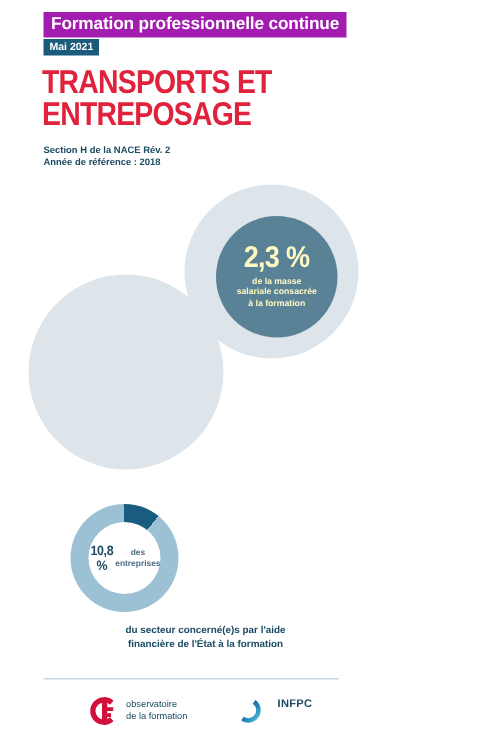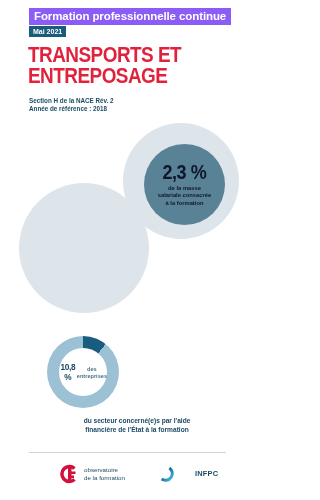--- a/index.html
+++ b/index.html
@@ -8,21 +8,21 @@
     background:#ffffff;
     font-family:"Liberation Sans", sans-serif;
     overflow:hidden;
     position:relative;
   }
   .page{position:relative;width:255px;height:500px;overflow:hidden;}
 
   
   .banner{
     position:absolute;left:29px;top:8px;
-    background:#8b5cf6;
+    background:#a21caf;
     color:#ffffff;
     font-size:11.5px;font-weight:bold;
     letter-spacing:-0.1px;
     padding:2px 5px 3px 5px;
     white-space:nowrap;
   }
   .datechip{
     position:absolute;left:29px;top:26px;
     background:#1b5c7d;color:#ffffff;
     font-size:7px;font-weight:bold;
@@ -53,21 +53,21 @@
   .halo{
     position:absolute;border-radius:50%;
     background:#dde5ea;
   }
   .halo.h1{ left:123px; top:123px; width:116px; height:116px; }
   .halo.h2{ left:19px;  top:183px; width:130px; height:130px; }
 
   .bigcircle{
     position:absolute;border-radius:50%;
     background:#5a8296;
-    color:#0f172a;
+    color:#fef9c3;
     display:flex;flex-direction:column;
     align-items:center;justify-content:center;
     text-align:center;
   }
   .bigcircle.c1{ left:144px; top:144px; width:81px; height:81px; }
   .bigcircle.c2{ left:44px;  top:208px; width:92px; height:92px; }
 
   .bignum{
     font-weight:bold;
     letter-spacing:-0.5px;
@@ -116,21 +116,21 @@
   .logo-obs{
     position:absolute;left:58px;top:463px;
     display:flex;align-items:center;gap:4px;
   }
   .logo-obs .mark{width:22px;height:22px;}
   .logo-obs .txt{
     color:#1b4a63;font-size:6.2px;line-height:7.6px;font-weight:normal;
   }
   .logo-infpc{
     position:absolute;left:156px;top:464px;
-    display:flex;align-items:center;gap:20px;
+    display:flex;gap:10px;
   }
   .logo-infpc .mark{width:19px;height:19px;}
   .logo-infpc .txt{
     color:#1b4a63;font-size:7.4px;font-weight:bold;letter-spacing:0.2px;
   }
 </style>
 </head>
 <body>
 
 <div class="page">

